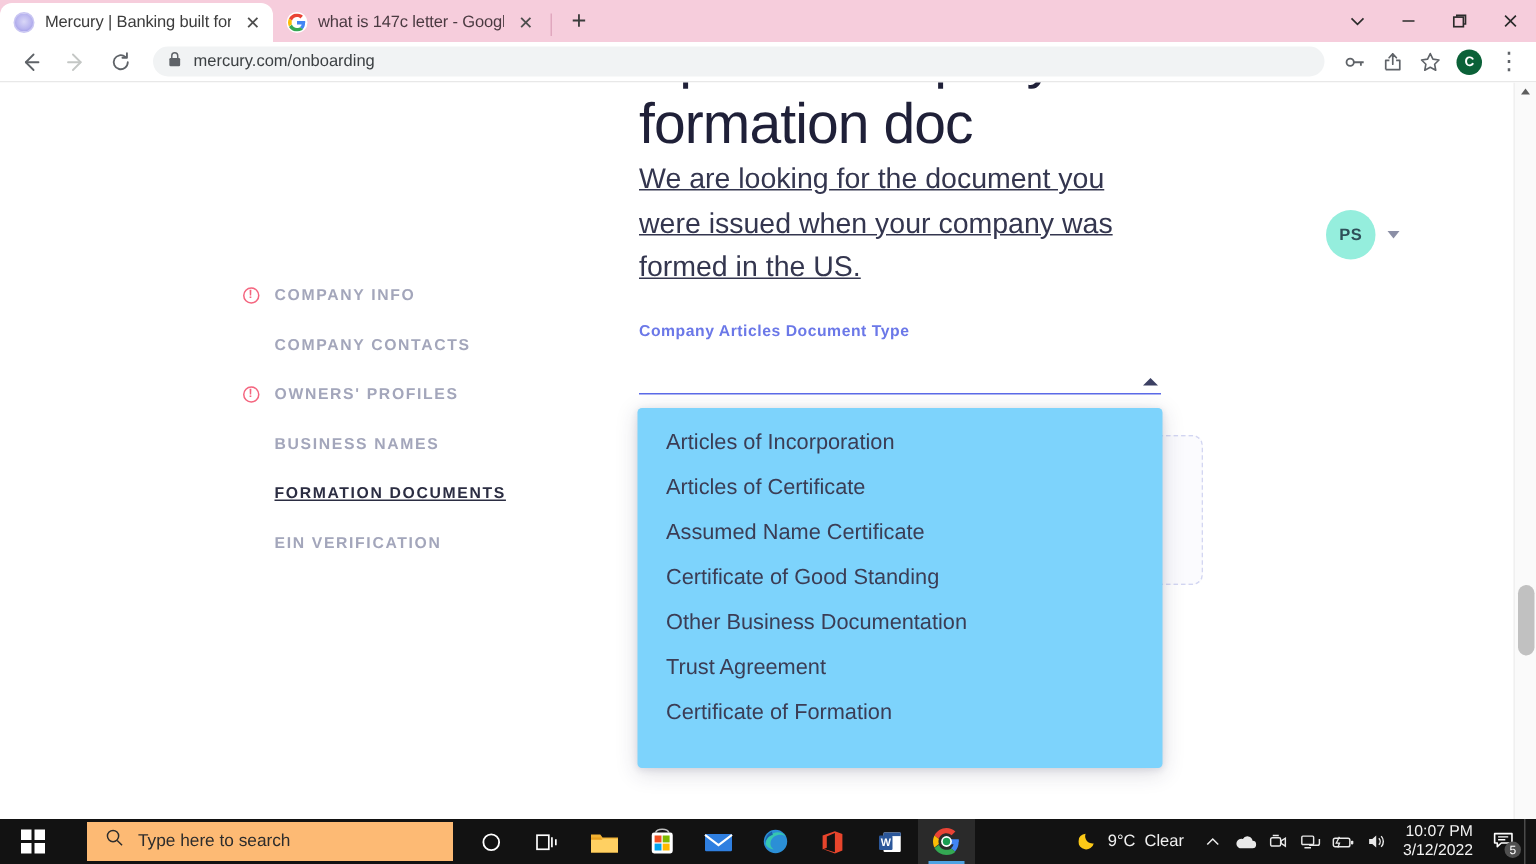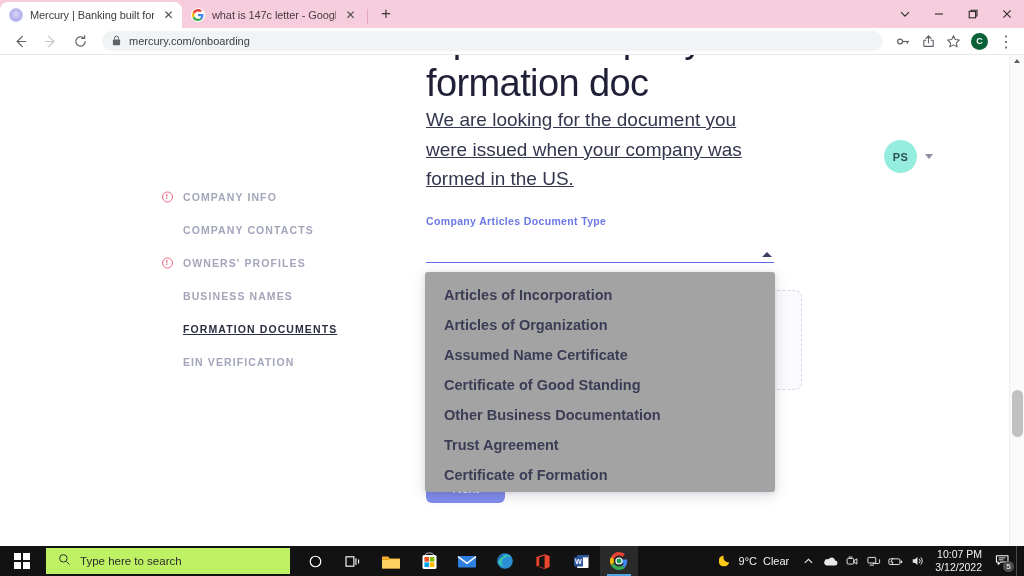--- a/index.html
+++ b/index.html
@@ -250,25 +250,24 @@
     color: #ffffff;
     font-size: 13px;
     display: flex; align-items: center; justify-content: center;
   }
 
   
   #dropdown-menu {
     position: absolute;
     left: 425px; top: 217px;
     width: 350px;
-    background: #a3a3a3;
+    background: #7dd3fc;
     border-radius: 3px;
     box-shadow: 0 3px 14px rgba(40,44,80,0.17), 0 1px 4px rgba(40,44,80,0.10);
-    padding: 8px 0 2px 0;
-    font-weight: bold;
+    padding: 8px 0 22px 0;
   }
   .dd-option {
     height: 30px;
     display: flex; align-items: center;
     padding: 0 19px;
     font-size: 14.5px;
     color: #3b3d55;
   }
 
   
@@ -329,24 +328,24 @@
   }
   .win-logo {
     display: grid;
     grid-template-columns: 7px 7px;
     grid-template-rows: 7px 7px;
     gap: 1.5px;
   }
   .win-logo span { background: #ffffff; display: block; }
   #search-box {
     width: 244px; height: 26px;
-    background: #bef264;
+    background: #fdba74;
     display: flex; align-items: center;
     gap: 9px; padding: 0 12px;
-    margin-left: 2px;
+    margin-left: 14px;
   }
   #search-placeholder { font-size: 11.5px; color: #2c2c2c; }
   #task-icons {
     display: flex; align-items: center;
     gap: 0px; margin-left: 6px;
   }
   .task-icon {
     width: 38px; height: 30px;
     display: flex; align-items: center; justify-content: center;
     position: relative;
@@ -545,21 +544,21 @@
         <span id="select-caret"></span>
       </div>
     </div>
 
     <div id="dropzone"></div>
 
     <div id="next-button">Next</div>
 
     <div id="dropdown-menu">
       <div class="dd-option">Articles of Incorporation</div>
-      <div class="dd-option">Articles of Organization</div>
+      <div class="dd-option">Articles of Certificate</div>
       <div class="dd-option">Assumed Name Certificate</div>
       <div class="dd-option">Certificate of Good Standing</div>
       <div class="dd-option">Other Business Documentation</div>
       <div class="dd-option">Trust Agreement</div>
       <div class="dd-option">Certificate of Formation</div>
     </div>
 
     <div id="account-chip">
       <div id="account-avatar">PS</div>
       <div id="account-caret"></div>

